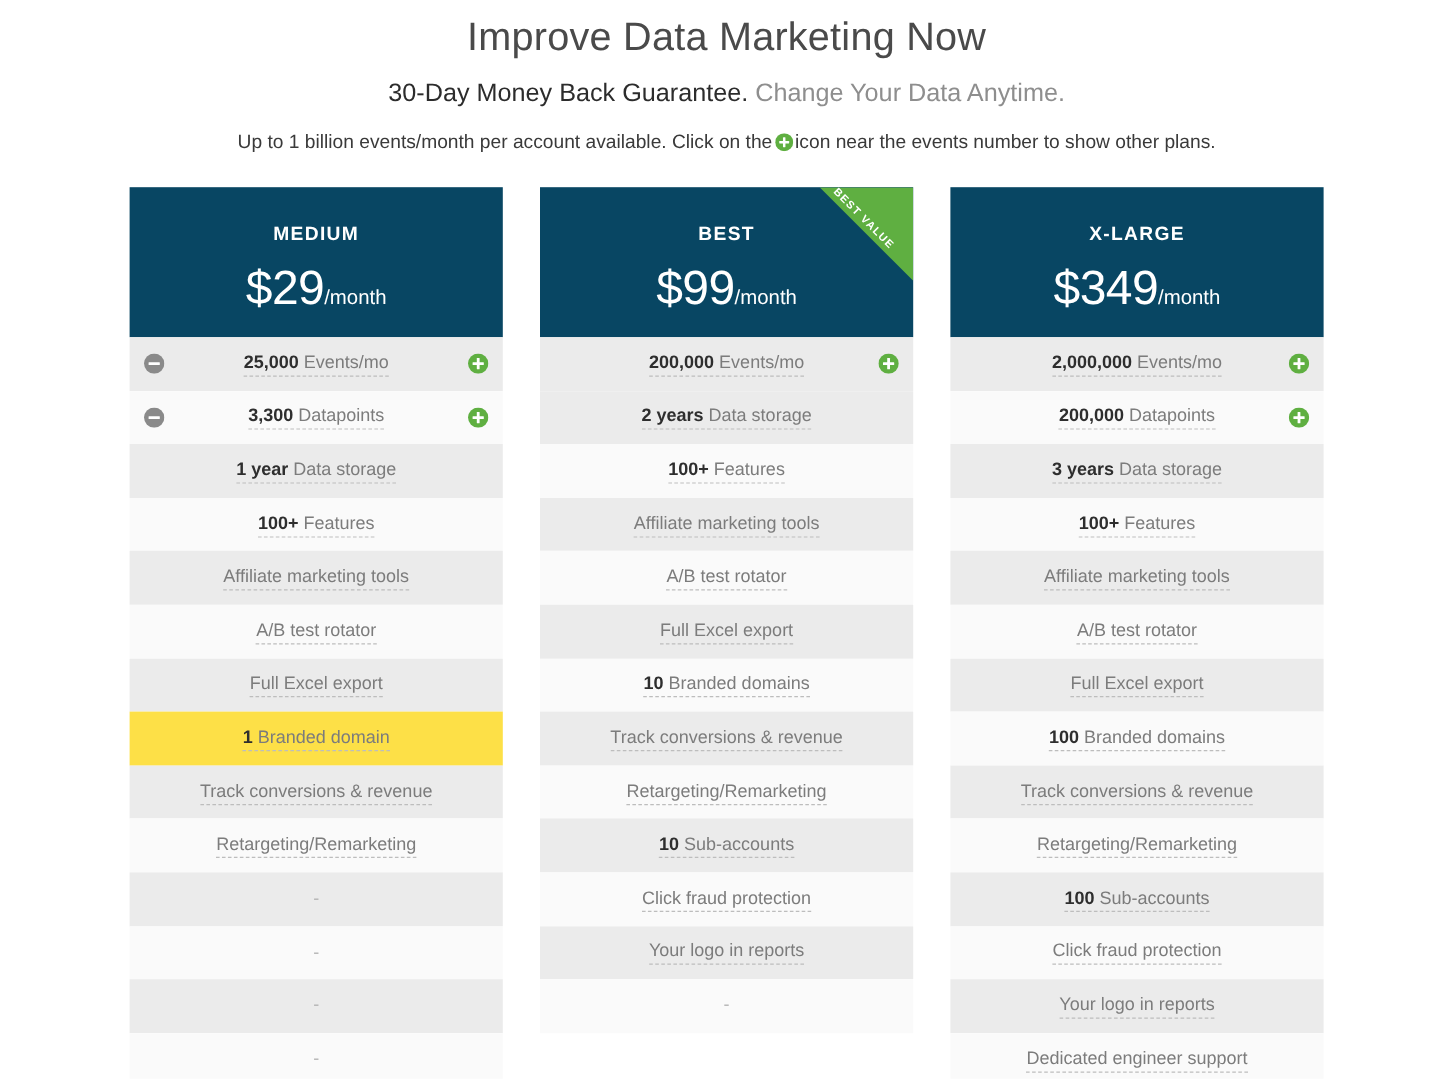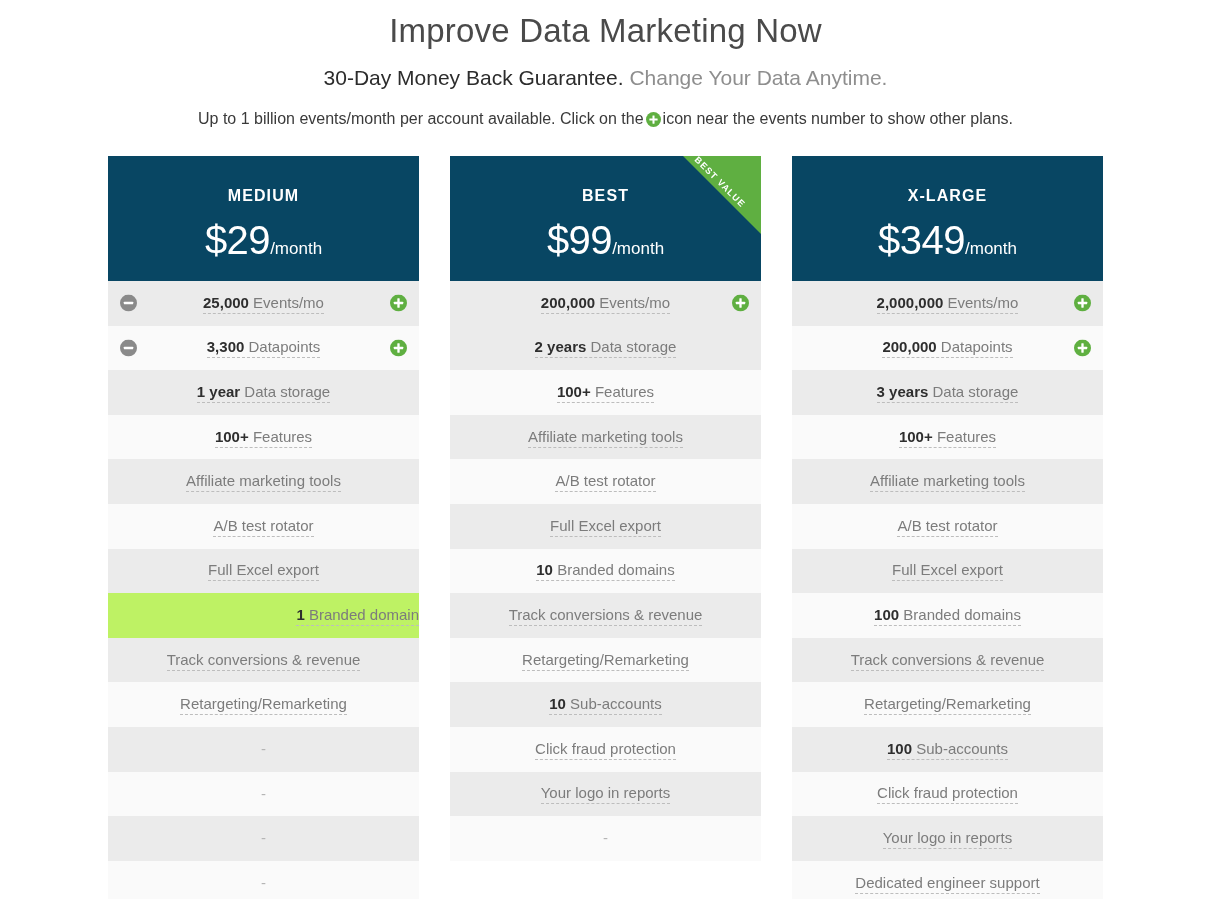--- a/index.html
+++ b/index.html
@@ -248,21 +248,21 @@
           </div>
           <div class="row shade-a" style="background: rgb(235, 235, 235);">
             <span class="row-label"><span>Affiliate marketing tools</span></span>
           </div>
           <div class="row shade-b" style="background: rgb(250, 250, 250);">
             <span class="row-label"><span>A/B test rotator</span></span>
           </div>
           <div class="row shade-a" style="background: rgb(235, 235, 235);">
             <span class="row-label"><span>Full Excel export</span></span>
           </div>
-          <div class="row shade-b" style="background: #bef264; justify-content: flex-end;">
+          <div class="row shade-b" style="background: #fde047;">
             <span class="row-label"><span class="qty">1</span> <span>Branded domain</span></span>
           </div>
           <div class="row shade-a" style="background: rgb(235, 235, 235);">
             <span class="row-label"><span>Track conversions &amp; revenue</span></span>
           </div>
           <div class="row shade-b" style="background: rgb(250, 250, 250);">
             <span class="row-label"><span>Retargeting/Remarketing</span></span>
           </div>
           <div class="row shade-a empty" style="background: rgb(235, 235, 235);">
             <span class="row-label"><span>-</span></span>

